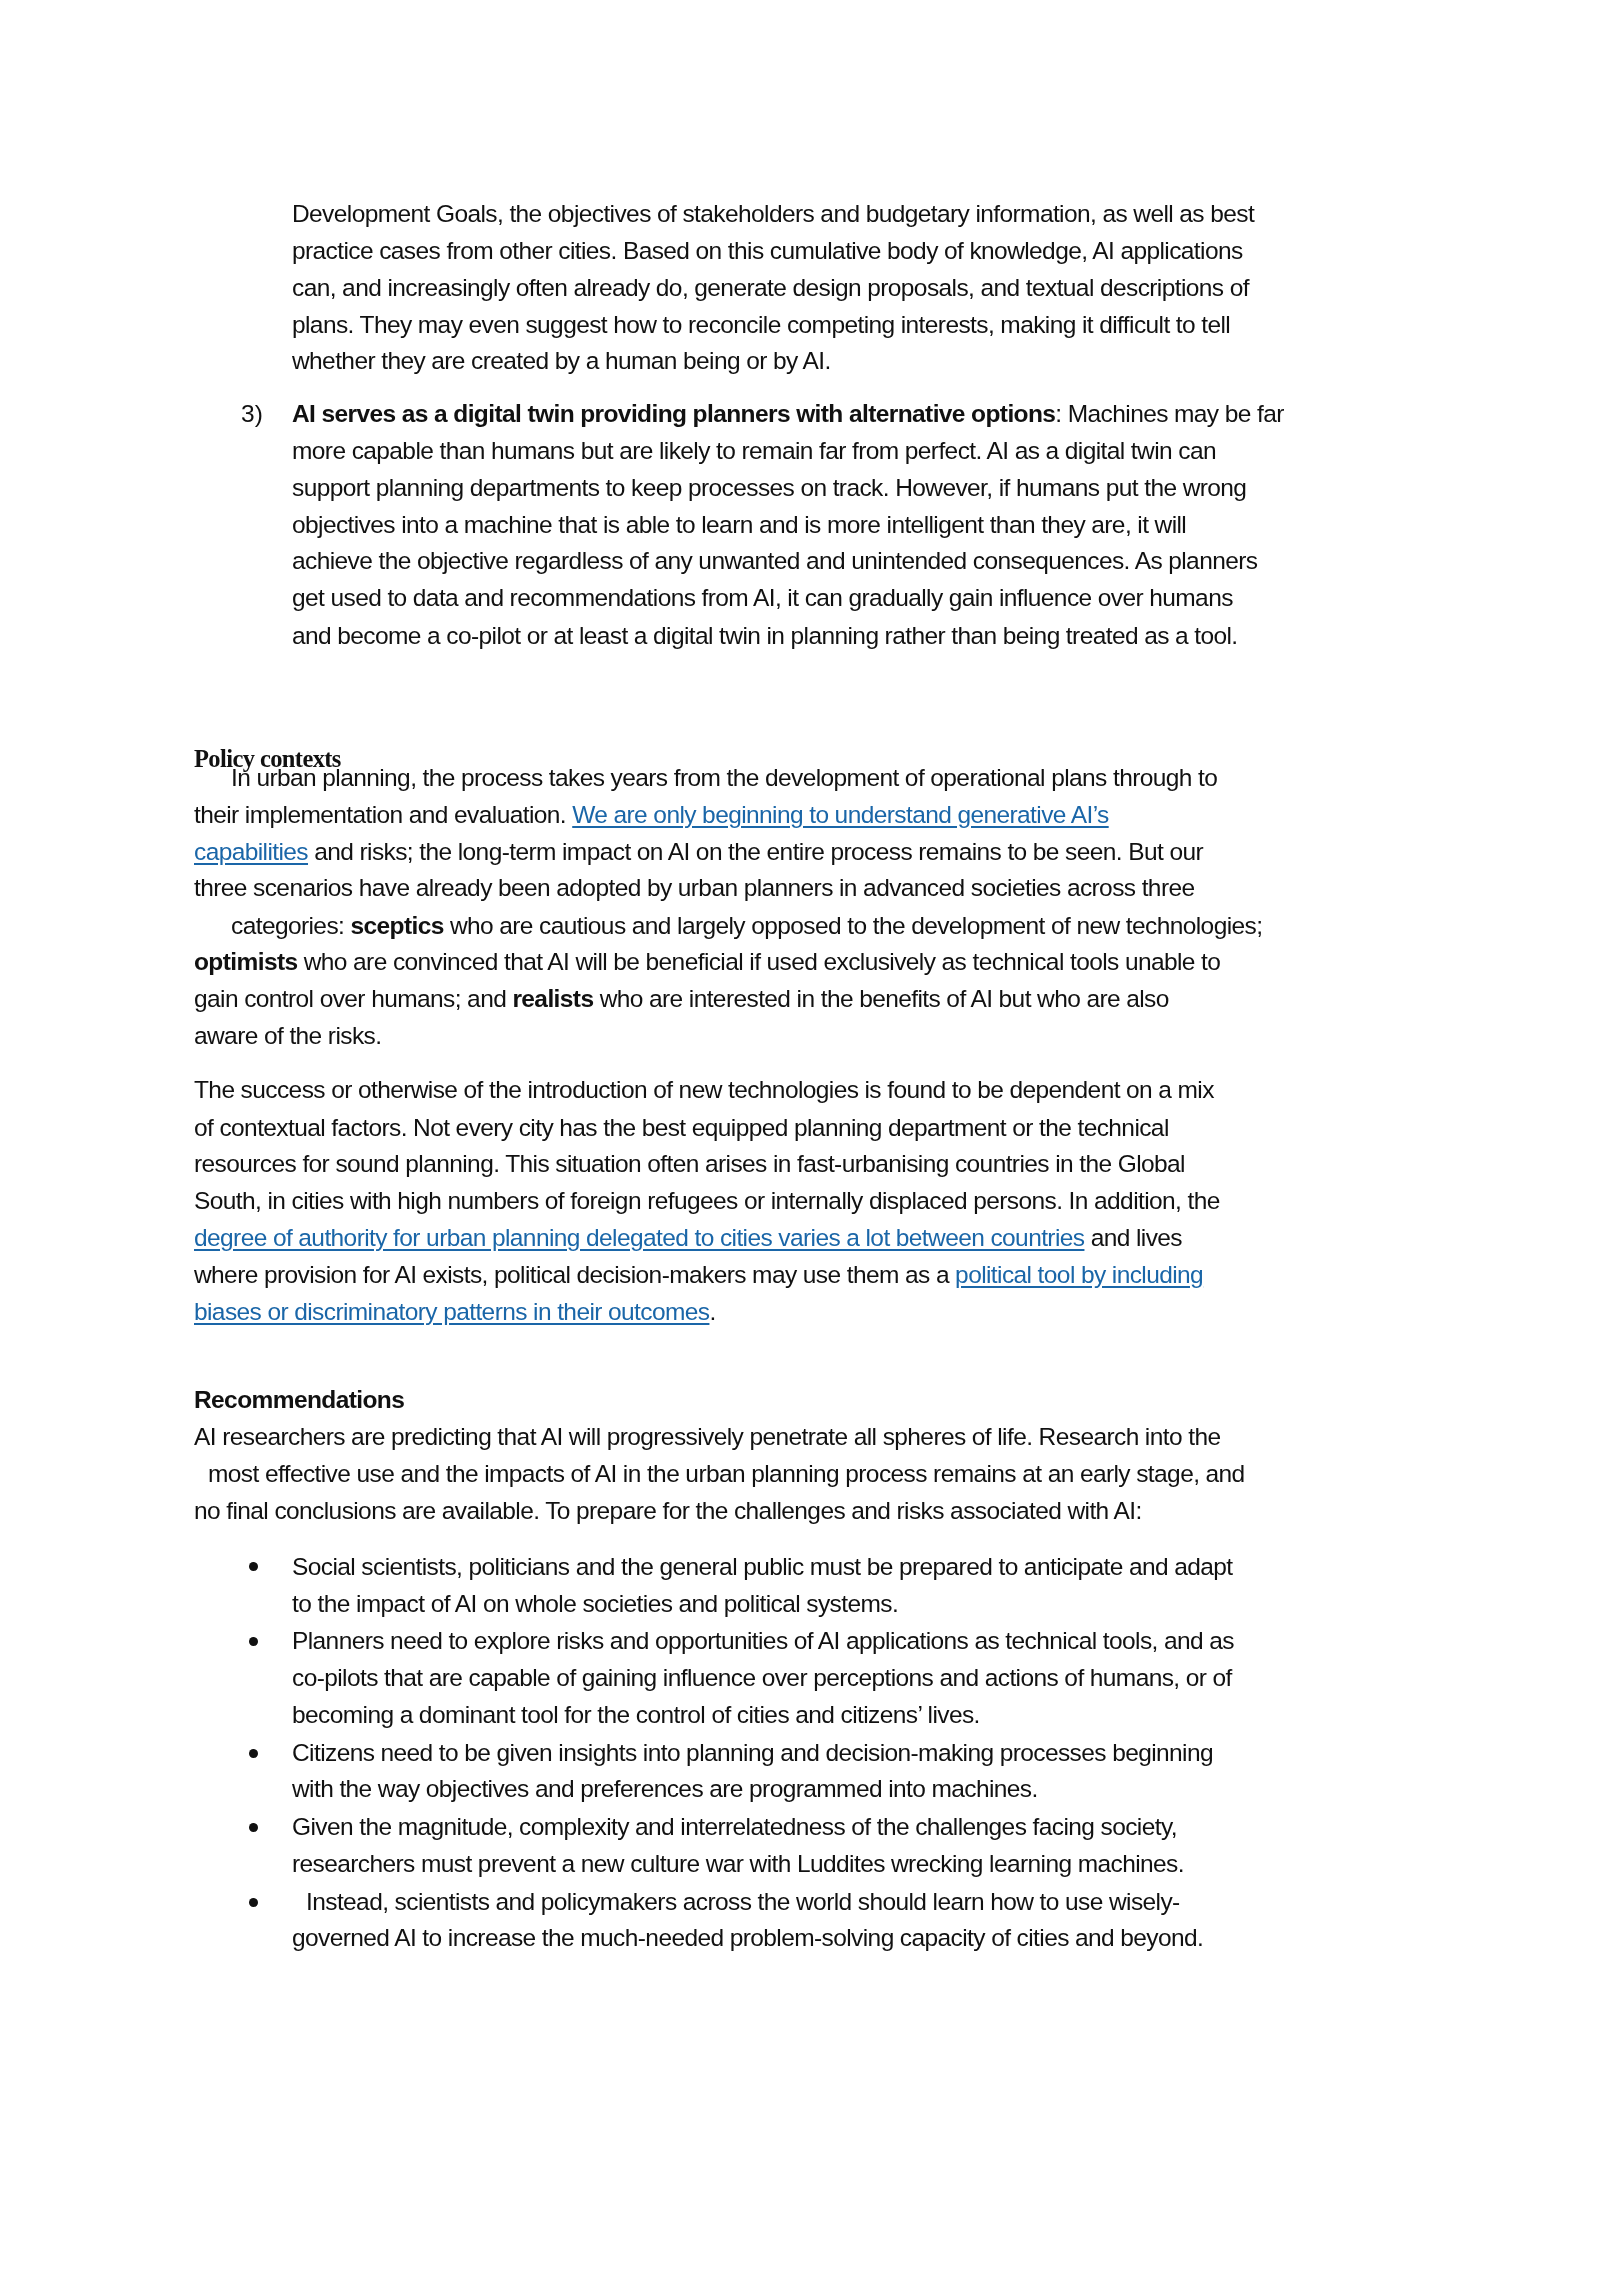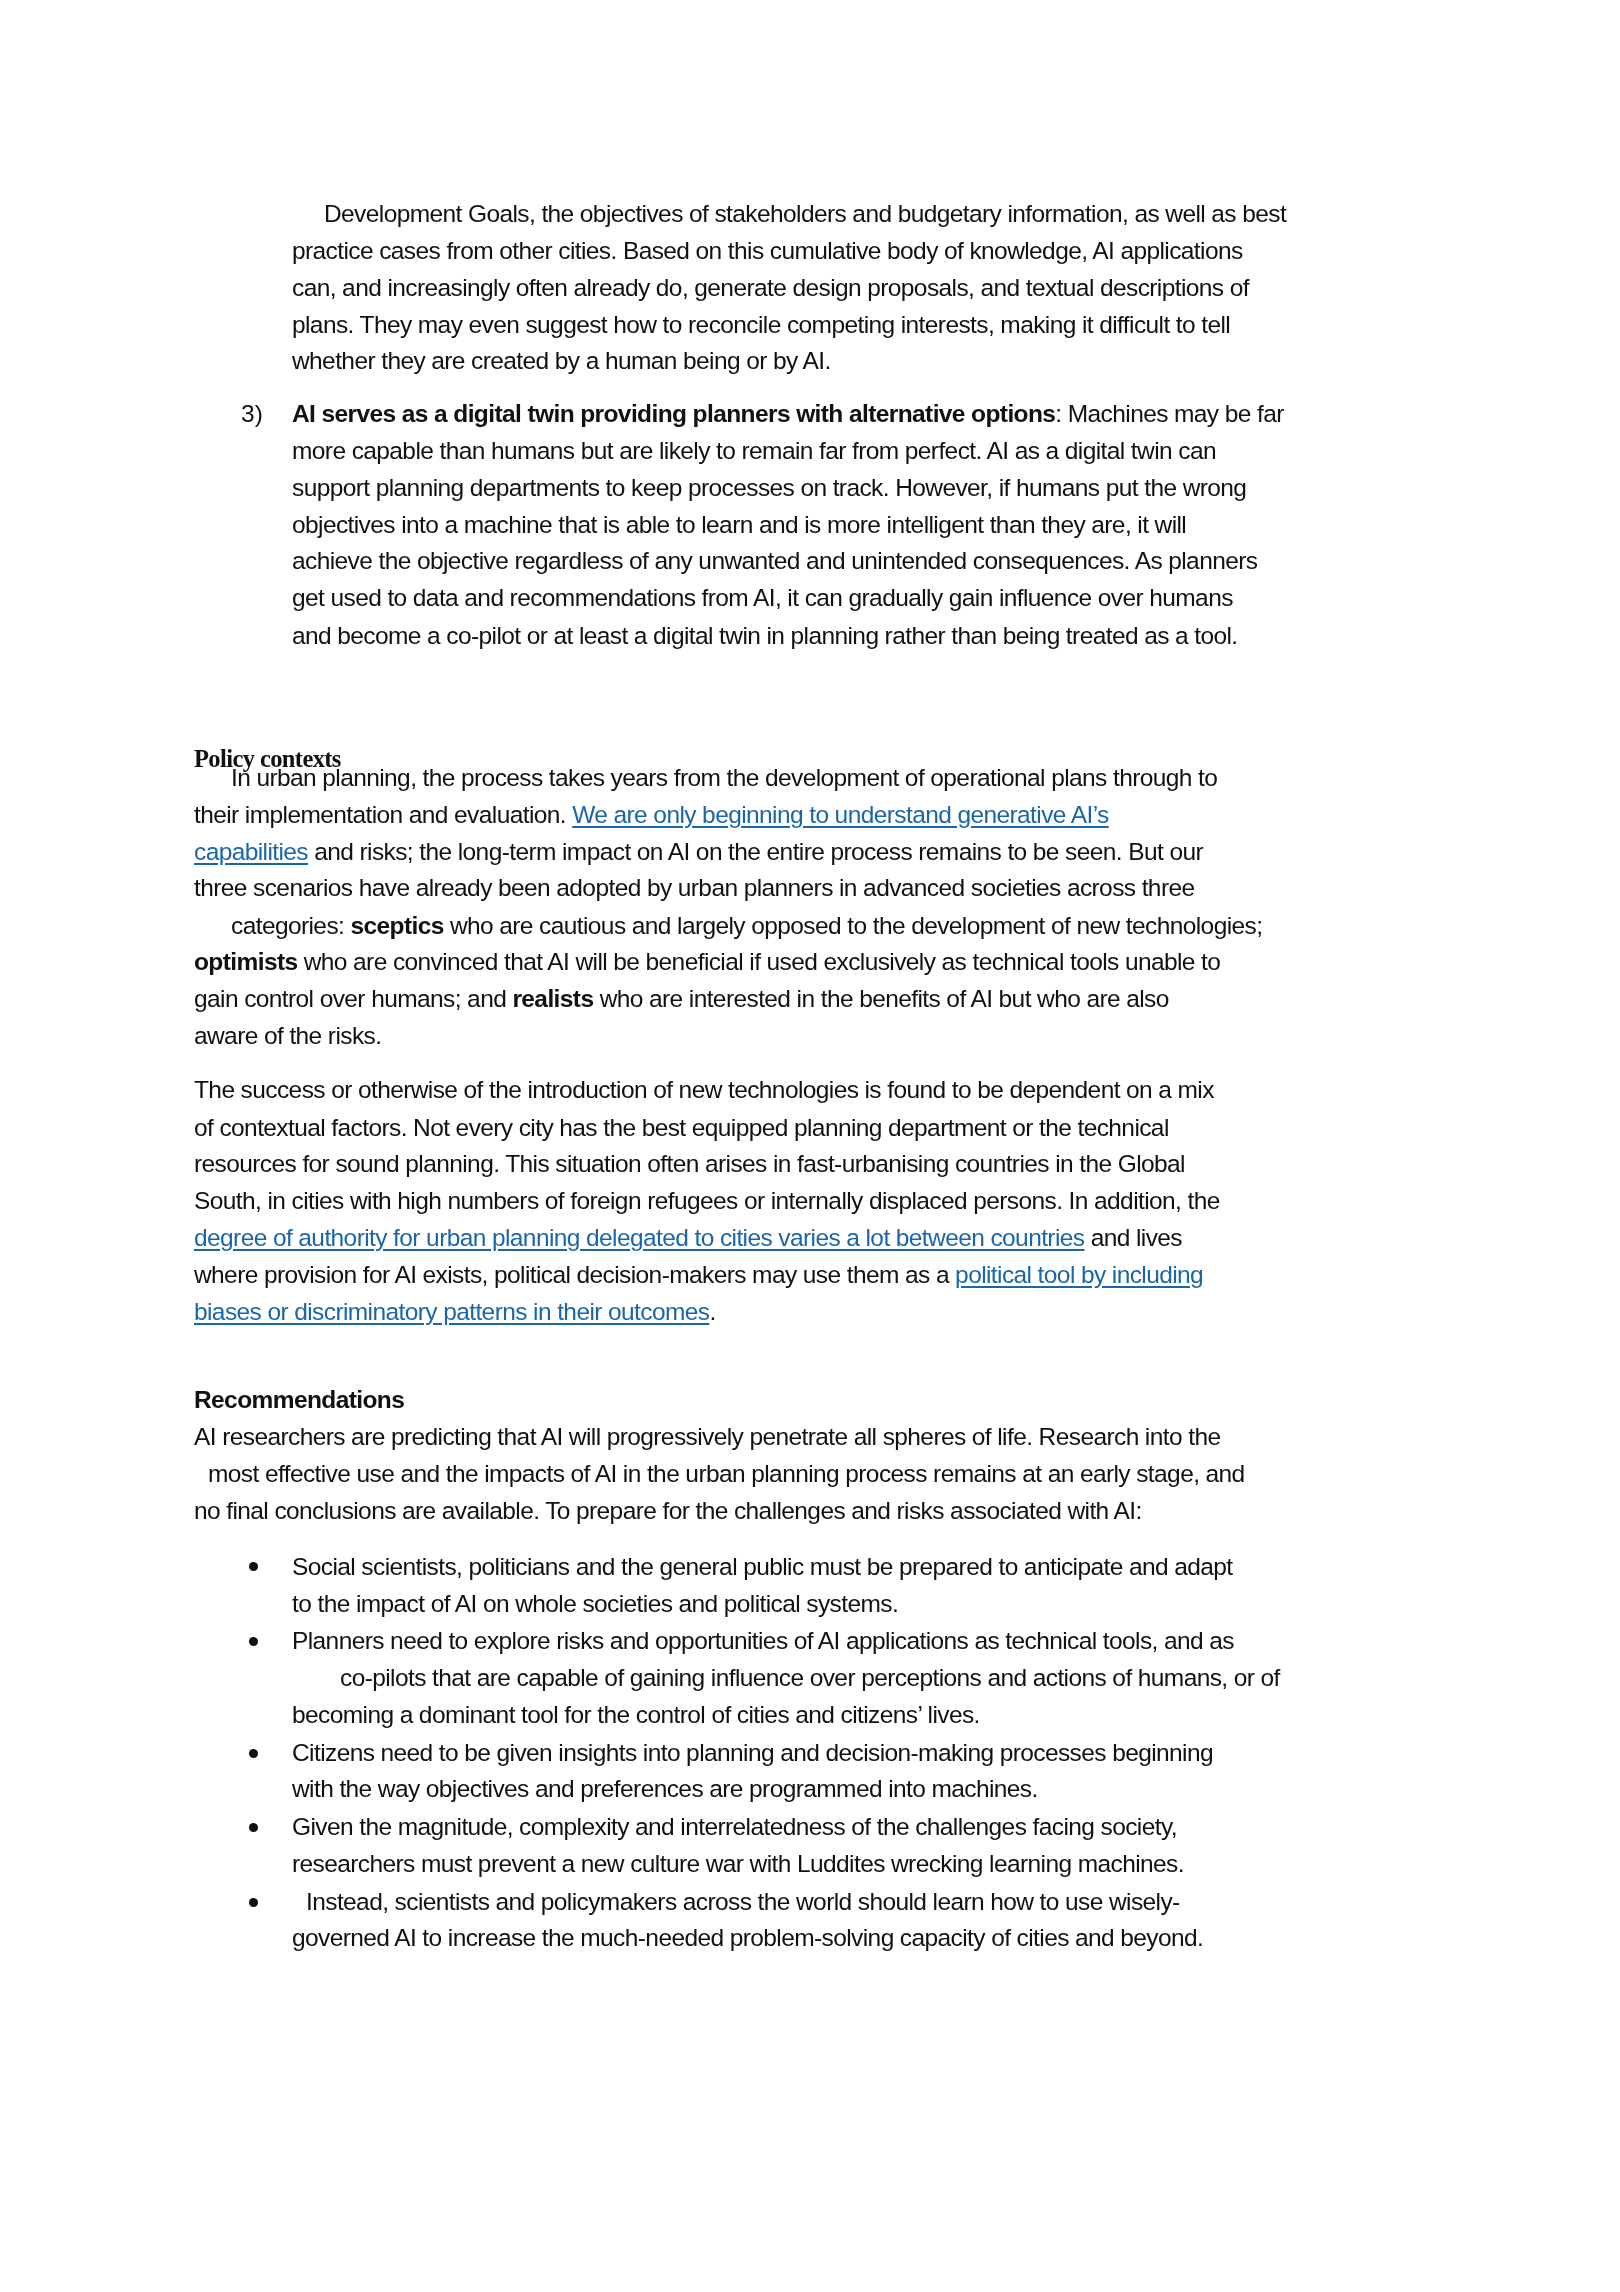--- a/index.html
+++ b/index.html
@@ -13,21 +13,21 @@
   .heading { font-weight: bold; }
   .marker { position: absolute; font-size: 24.5px; line-height: 37px; }
   .bullet { position: absolute; width: 8.8px; height: 8.8px; border-radius: 50%; background: #111; }
 </style>
 </head>
 <body>
 
 <div class="page">
 
   <div>
-    <div class="line" style="left:292px; top:195px;margin-left:32px;">Development Goals, the objectives of stakeholders and budgetary information, as well as best</div>
+    <div class="line" style="left:292px; top:195px;">Development Goals, the objectives of stakeholders and budgetary information, as well as best</div>
     <div class="line" style="left:292px; top:232px;">practice cases from other cities. Based on this cumulative body of knowledge, AI applications</div>
     <div class="line" style="left:292px; top:269px;">can, and increasingly often already do, generate design proposals, and textual descriptions of</div>
     <div class="line" style="left:292px; top:306px;">plans. They may even suggest how to reconcile competing interests, making it difficult to tell</div>
     <div class="line" style="left:292px; top:342px;">whether they are created by a human being or by AI.</div>
   </div>
 
   <div>
     <div class="marker" style="left:241px; top:395px;">3)</div>
     <div class="line" style="left:292px; top:395px;"><span class="b">AI serves as a digital twin providing planners with alternative options</span><span>: Machines may be far</span></div>
     <div class="line" style="left:292px; top:432px;">more capable than humans but are likely to remain far from perfect. AI as a digital twin can</div>
@@ -66,21 +66,21 @@
 
     <div>
       <div>
         <span class="bullet" style="left:249px; top:1562px;"></span>
         <div class="line" style="left:292px; top:1548px;">Social scientists, politicians and the general public must be prepared to anticipate and adapt</div>
         <div class="line" style="left:292px; top:1585px;">to the impact of AI on whole societies and political systems.</div>
       </div>
       <div>
         <span class="bullet" style="left:249px; top:1637px;"></span>
         <div class="line" style="left:292px; top:1622px;">Planners need to explore risks and opportunities of AI applications as technical tools, and as</div>
-        <div class="line" style="left:292px; top:1659px;margin-left:48px;">co-pilots that are capable of gaining influence over perceptions and actions of humans, or of</div>
+        <div class="line" style="left:292px; top:1659px;">co-pilots that are capable of gaining influence over perceptions and actions of humans, or of</div>
         <div class="line" style="left:292px; top:1696px;">becoming a dominant tool for the control of cities and citizens’ lives.</div>
       </div>
       <div>
         <span class="bullet" style="left:249px; top:1749px;"></span>
         <div class="line" style="left:292px; top:1734px;">Citizens need to be given insights into planning and decision-making processes beginning</div>
         <div class="line" style="left:292px; top:1770px;">with the way objectives and preferences are programmed into machines.</div>
       </div>
       <div>
         <span class="bullet" style="left:249px; top:1823px;"></span>
         <div class="line" style="left:292px; top:1808px;">Given the magnitude, complexity and interrelatedness of the challenges facing society,</div>

